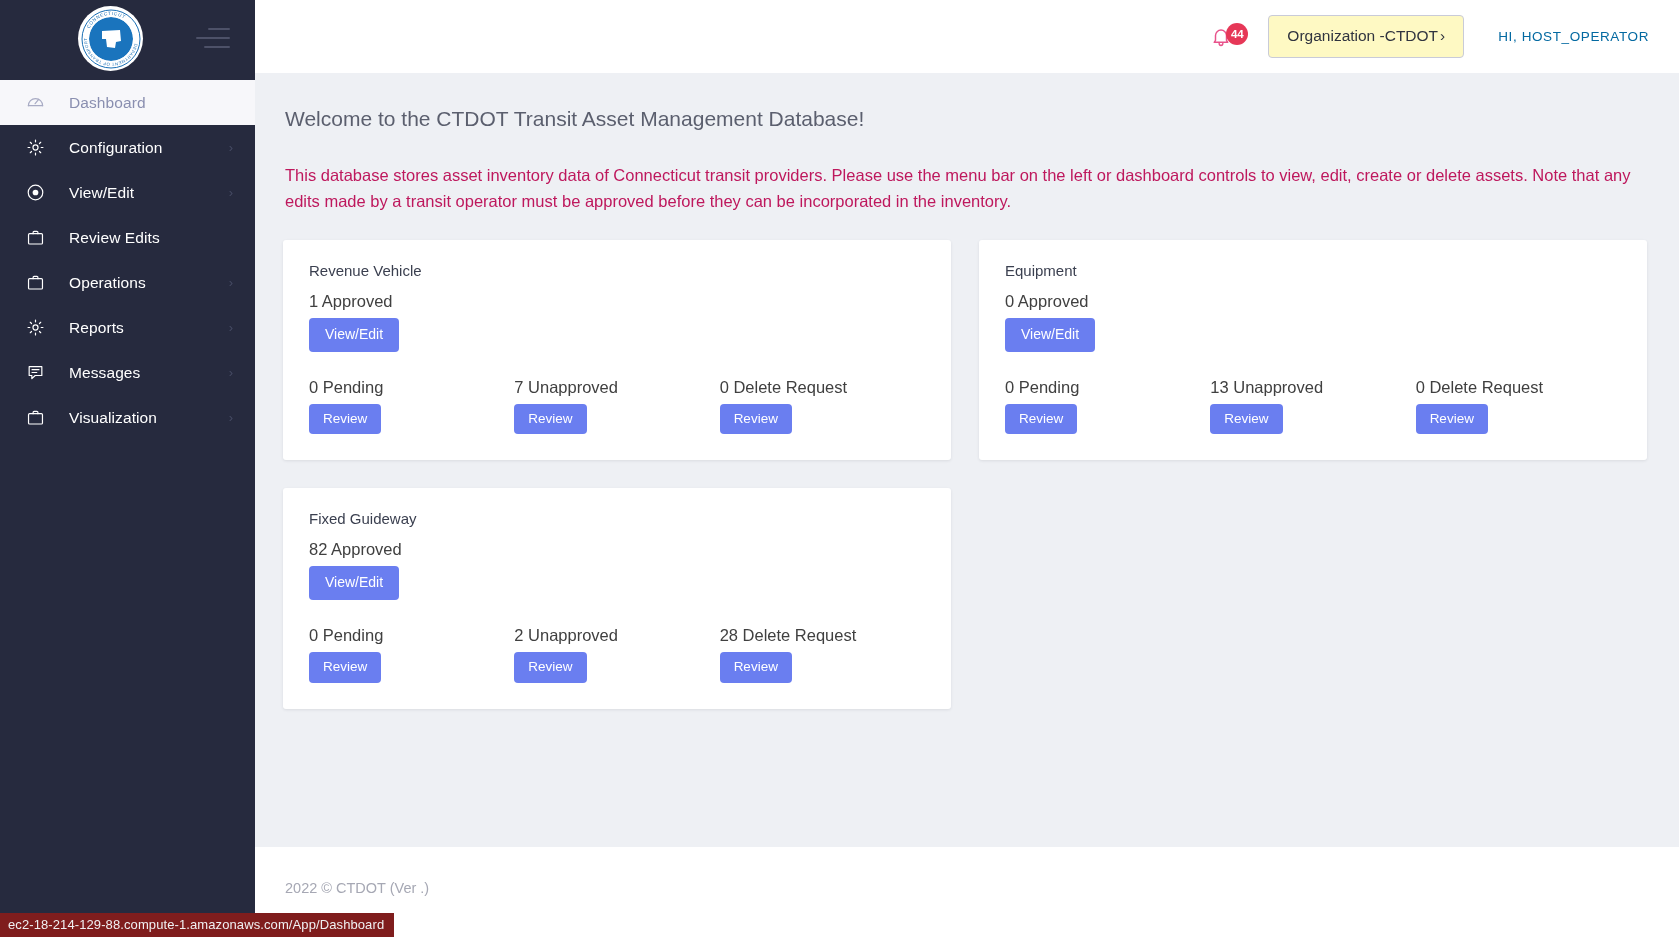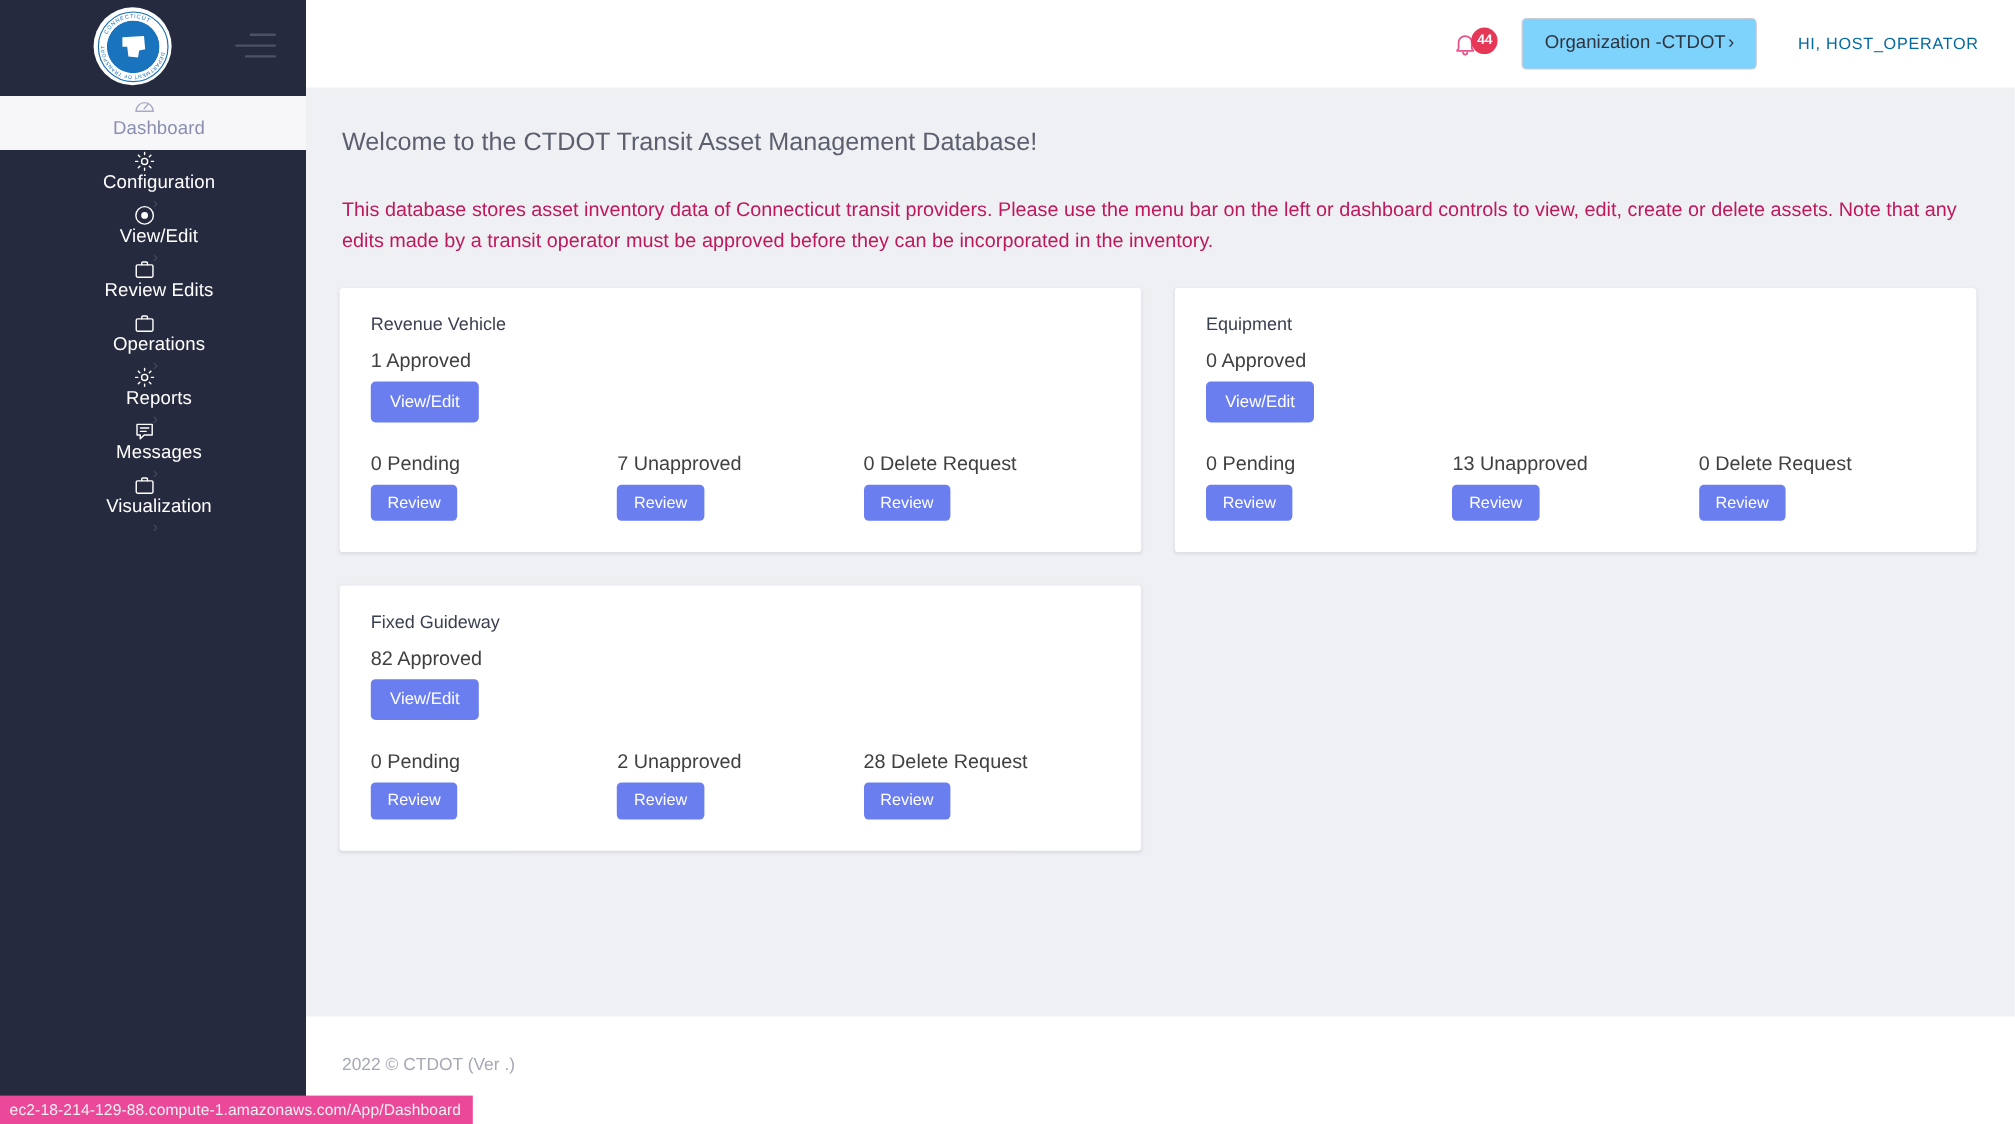--- a/index.html
+++ b/index.html
@@ -69,21 +69,20 @@
   .nav-item {
     display: flex;
     align-items: center;
     height: 45px;
     padding-left: 26px;
     padding-right: 16px;
     color: #ffffff;
     font-size: 15.5px;
     cursor: pointer;
     position: relative;
-    flex-direction: column;
   }
   .nav-item.active {
     background: #f7f7fa;
     color: #8a8fb0;
   }
   .nav-item.active .nav-icon svg { stroke: #a8abc4; }
   .nav-icon {
     width: 26px;
     min-width: 26px;
     display: flex;
@@ -140,21 +139,21 @@
     display: flex;
     align-items: center;
     justify-content: center;
   }
   .org-btn {
     border: 1px solid #c9cbd8;
     border-radius: 4px;
     padding: 11px 18px 12px 18px;
     font-size: 15.5px;
     color: #30343f;
-    background: #7dd3fc;
+    background: #fef9c3;
     display: flex;
     align-items: center;
     cursor: pointer;
     white-space: nowrap;
   }
   .org-btn .chev { margin-left: 2px; }
   .user-greet {
     color: #0369a1;
     font-size: 13.5px;
     letter-spacing: 0.6px;
@@ -244,21 +243,21 @@
   .footer-text {
     color: #a6a8b4;
     font-size: 14.5px;
   }
 
   
   .statusbar {
     position: absolute;
     left: 0;
     bottom: 0;
-    background: #ec4899;
+    background: #7f1d1d;
     color: #f0f0f2;
     font-size: 13px;
     padding: 4px 10px 5px 8px;
     z-index: 50;
     white-space: nowrap;
     letter-spacing: 0.1px;
   }
 </style>
 </head>
 <body>

